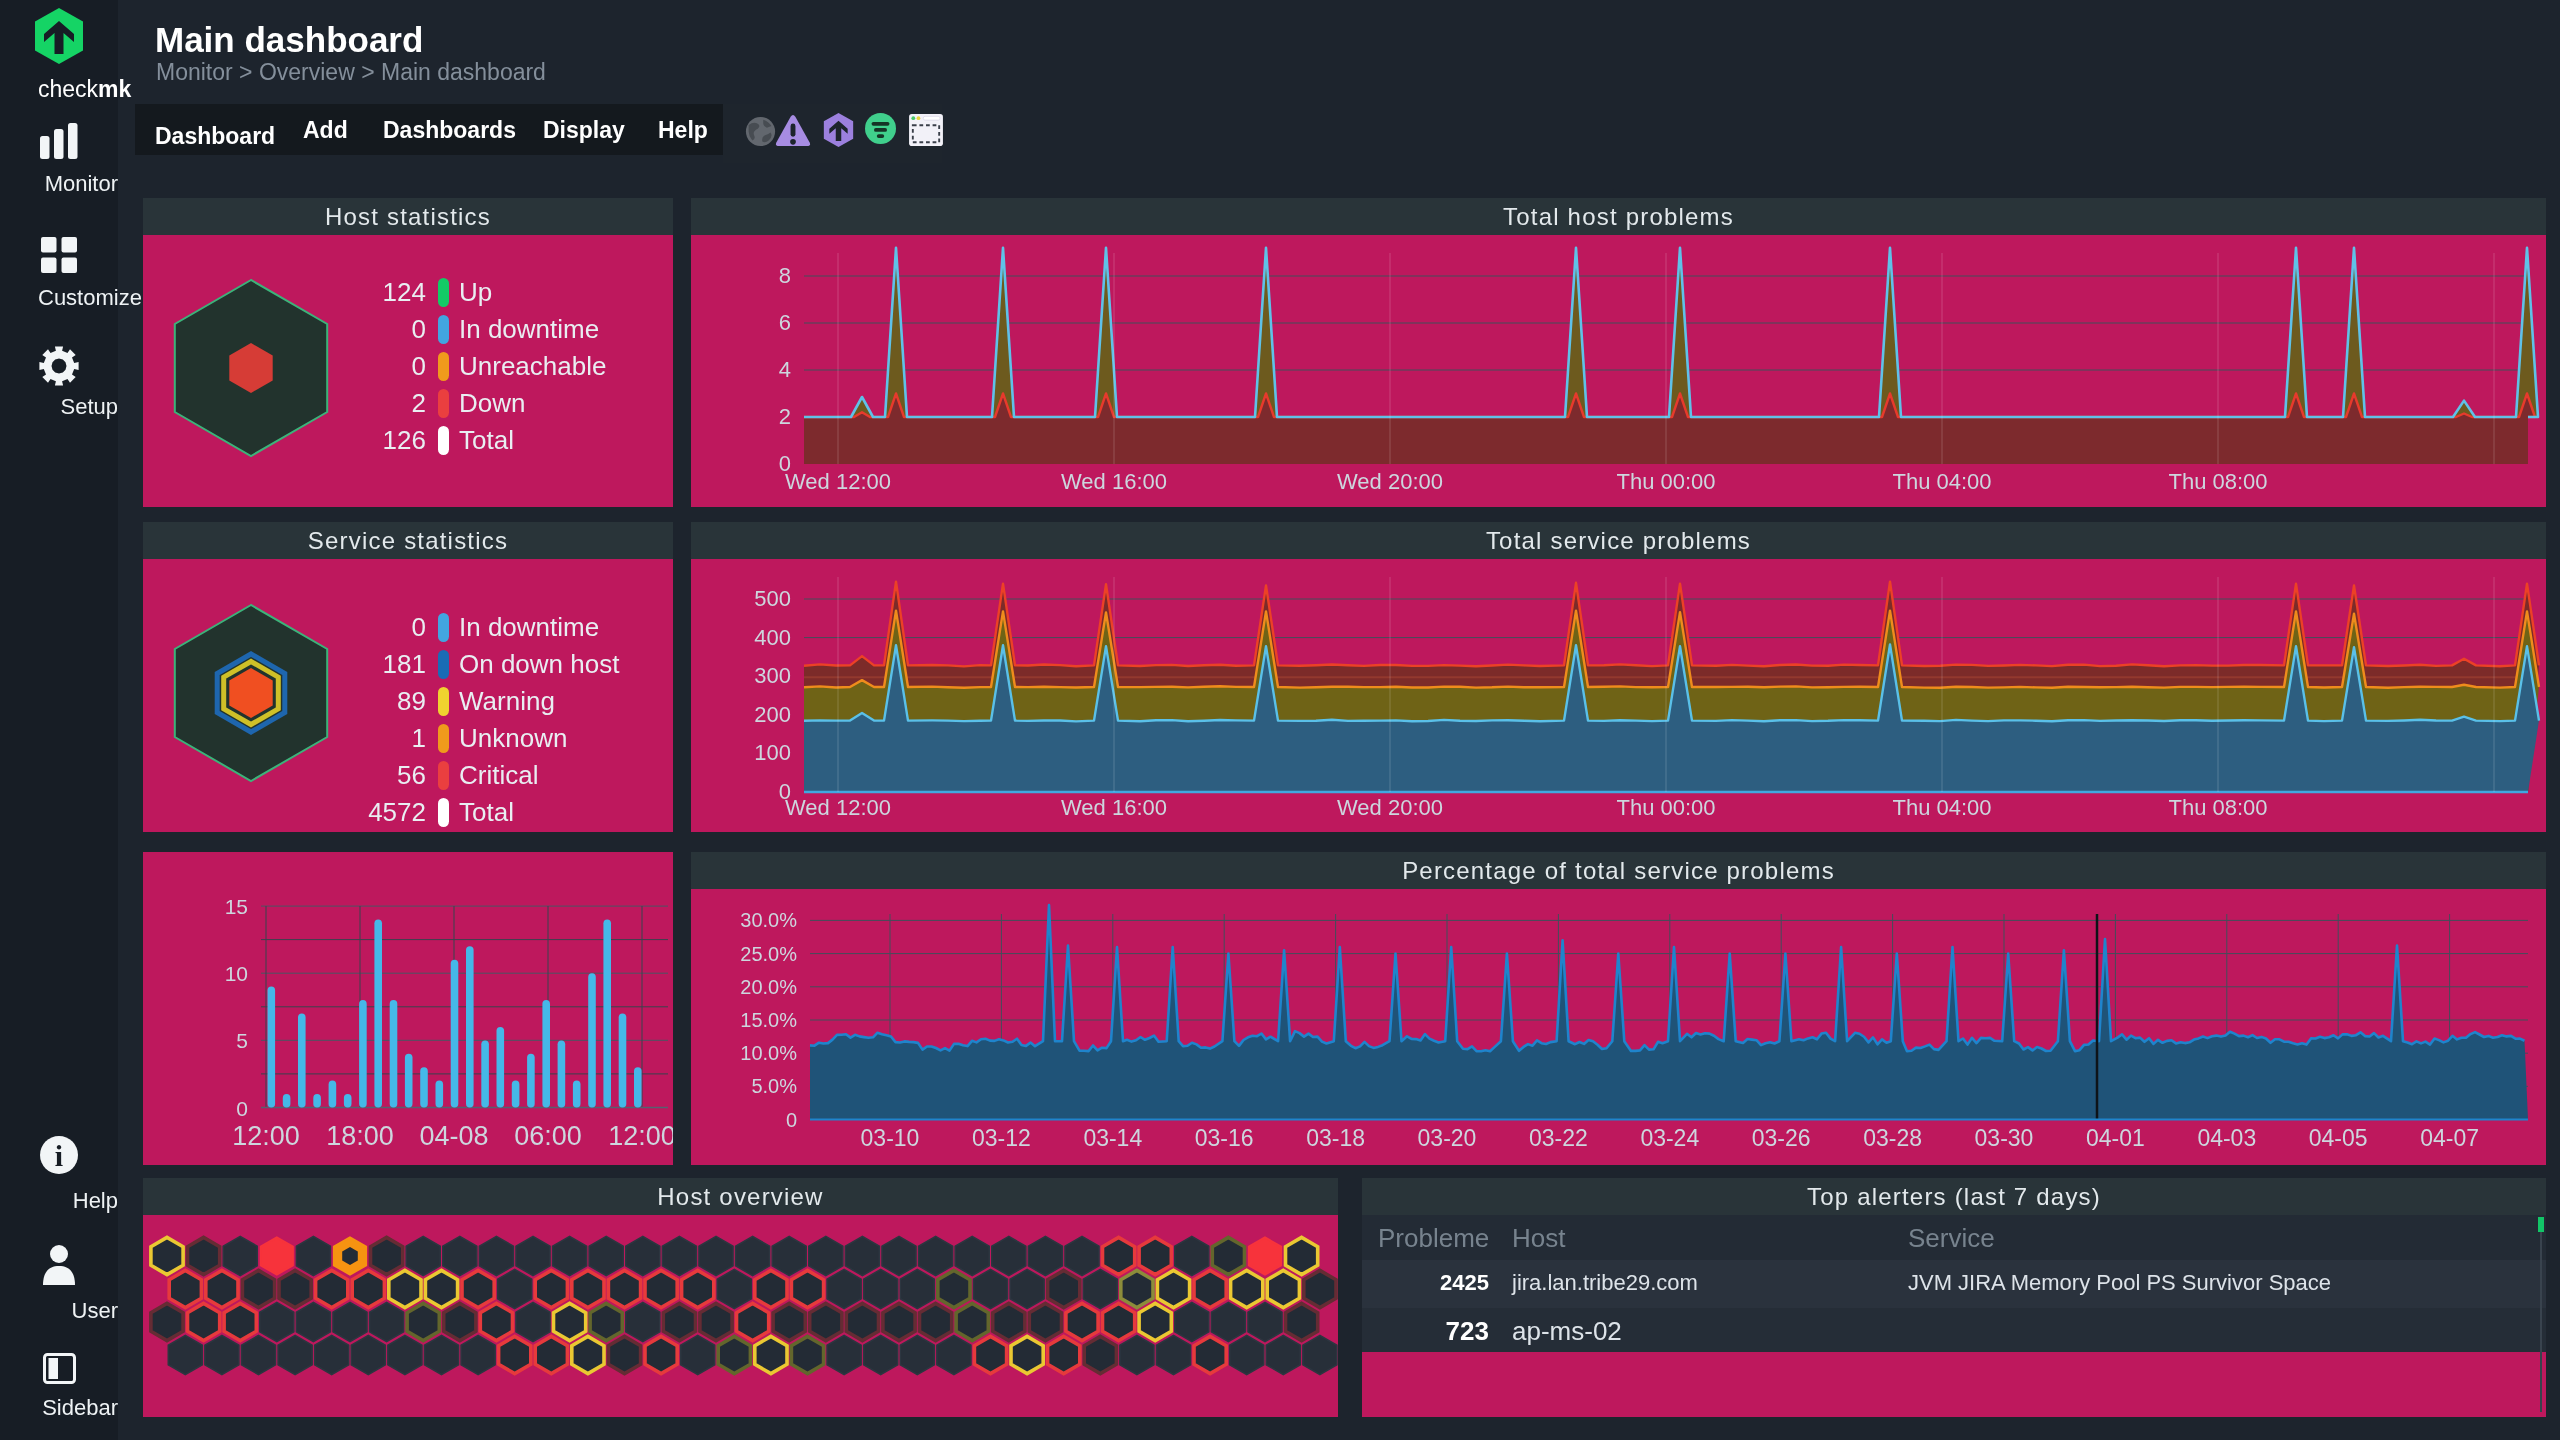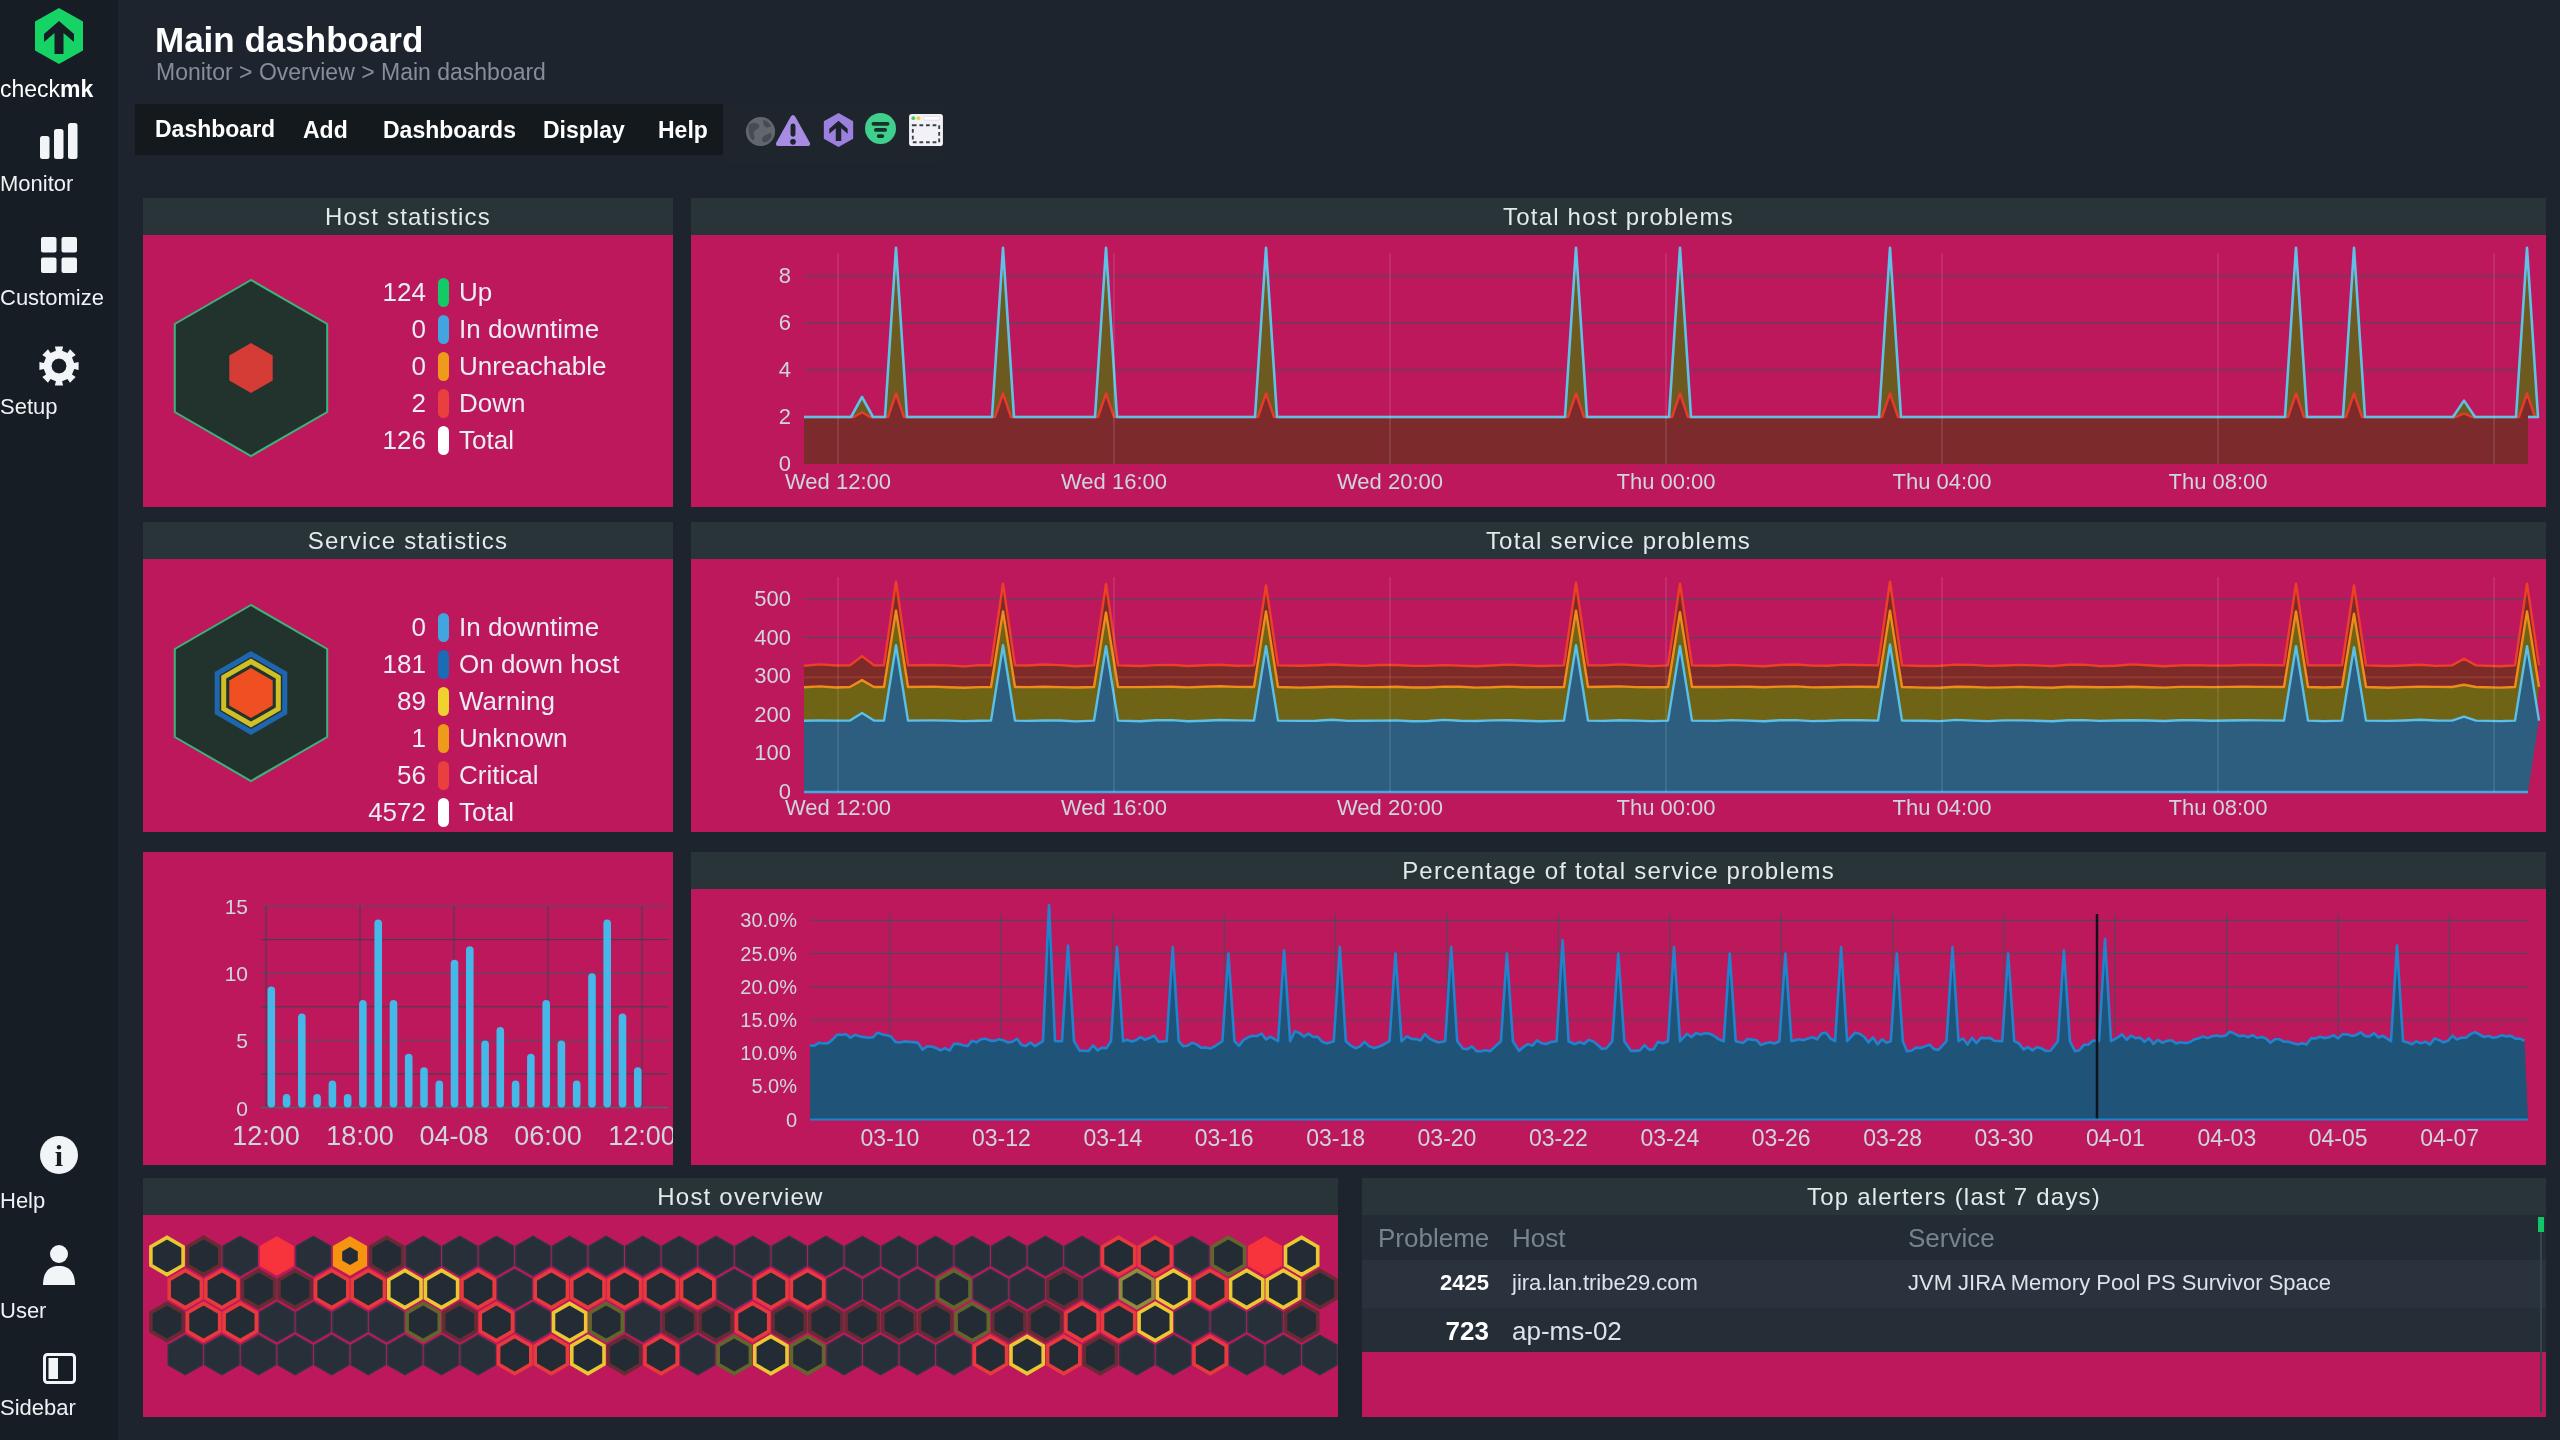--- a/index.html
+++ b/index.html
@@ -1,19 +1,19 @@
 <!DOCTYPE html>
 <html><head>
 <meta charset="utf-8">
 <style>
 * { margin:0; padding:0; box-sizing:border-box; }
 html,body { width:2560px; height:1440px; background:#1d242d; font-family:"Liberation Sans",sans-serif; overflow:hidden; }
 .abs { position:absolute; }
 #sidebar { position:absolute; left:0; top:0; width:118px; height:1440px; background:#171d25; }
-.sbitem { position:absolute; width:118px; text-align:left; color:#eef2f4; font-size:22px; }
+.sbitem { position:absolute; width:118px; text-align:right; color:#eef2f4; font-size:22px;padding-left:38px; }
 .panel { position:absolute; background:#be185d; }
 .phead { position:absolute; left:0; top:0; right:0; height:37px; background:#293439; color:#e3e9ec; font-size:24px; letter-spacing:1.2px; text-align:center; line-height:37px; }
 .pbody { position:absolute; left:0; top:37px; right:0; bottom:0; }
 .menu-item { color:#fff; font-size:23px; font-weight:bold; position:absolute; top:14px; }
 .legend { position:absolute; font-size:26px; color:#e9eef2; }
 .lrow { position:absolute; height:37px; left:0; right:0; }
 .lval { position:absolute; right:247px; top:0; width:220px; text-align:right; line-height:34px;}
 .lpill { position:absolute; left:295px; top:3px; width:11px; height:29px; border-radius:6px; }
 .llab { position:absolute; left:316px; top:0; line-height:34px; }
 </style>
@@ -57,21 +57,21 @@
     <rect x="1.5" y="1.5" width="30" height="28" rx="3" fill="none" stroke="#f2f5f7" stroke-width="3"></rect>
     <rect x="5.5" y="5" width="9.5" height="21" fill="#f2f5f7"></rect>
   </svg>
   <div class="sbitem" style="top:1395px">Sidebar</div>
 </div>
 
 <div class="abs" style="left:155px;top:20px;font-size:35px;font-weight:bold;color:#fff">Main dashboard</div>
 <div class="abs" style="left:156px;top:59px;font-size:23px;color:#848f9b">Monitor &gt; Overview &gt; Main dashboard</div>
 <div class="abs" style="left:135px;top:104px;width:588px;height:51px;background:#14191e"></div>
 <div class="abs" style="left:723px;top:104px;width:219px;height:59px;background:#1e252d"></div>
-<div class="menu-item" style="left:155px;top:116px">Dashboard</div>
+<div class="menu-item" style="left:155px;top:123px">Dashboard</div>
 <div class="menu-item" style="left:303px;top:117px">Add</div>
 <div class="menu-item" style="left:383px;top:117px">Dashboards</div>
 <div class="menu-item" style="left:543px;top:117px">Display</div>
 <div class="menu-item" style="left:658px;top:117px">Help</div>
 
 <svg class="abs" style="left:745px;top:116px" width="31" height="31" viewBox="0 0 34 34">
   <circle cx="17" cy="17" r="16" fill="#62676e"></circle>
   <path d="M4 10 Q9 6 13 8 Q18 10 14 14 Q8 17 10 21 Q12 25 8 27 Q4 22 4 17 Z M20 4 Q26 6 29 11 L24 13 Q20 11 20 8 Z M28 18 Q31 22 26 27 Q22 30 19 28 Q18 23 22 21 Q26 20 28 18 Z" fill="#474c52"></path>
 </svg>
 <svg class="abs" style="left:775px;top:114px" width="36" height="34" viewBox="0 0 38 36">

